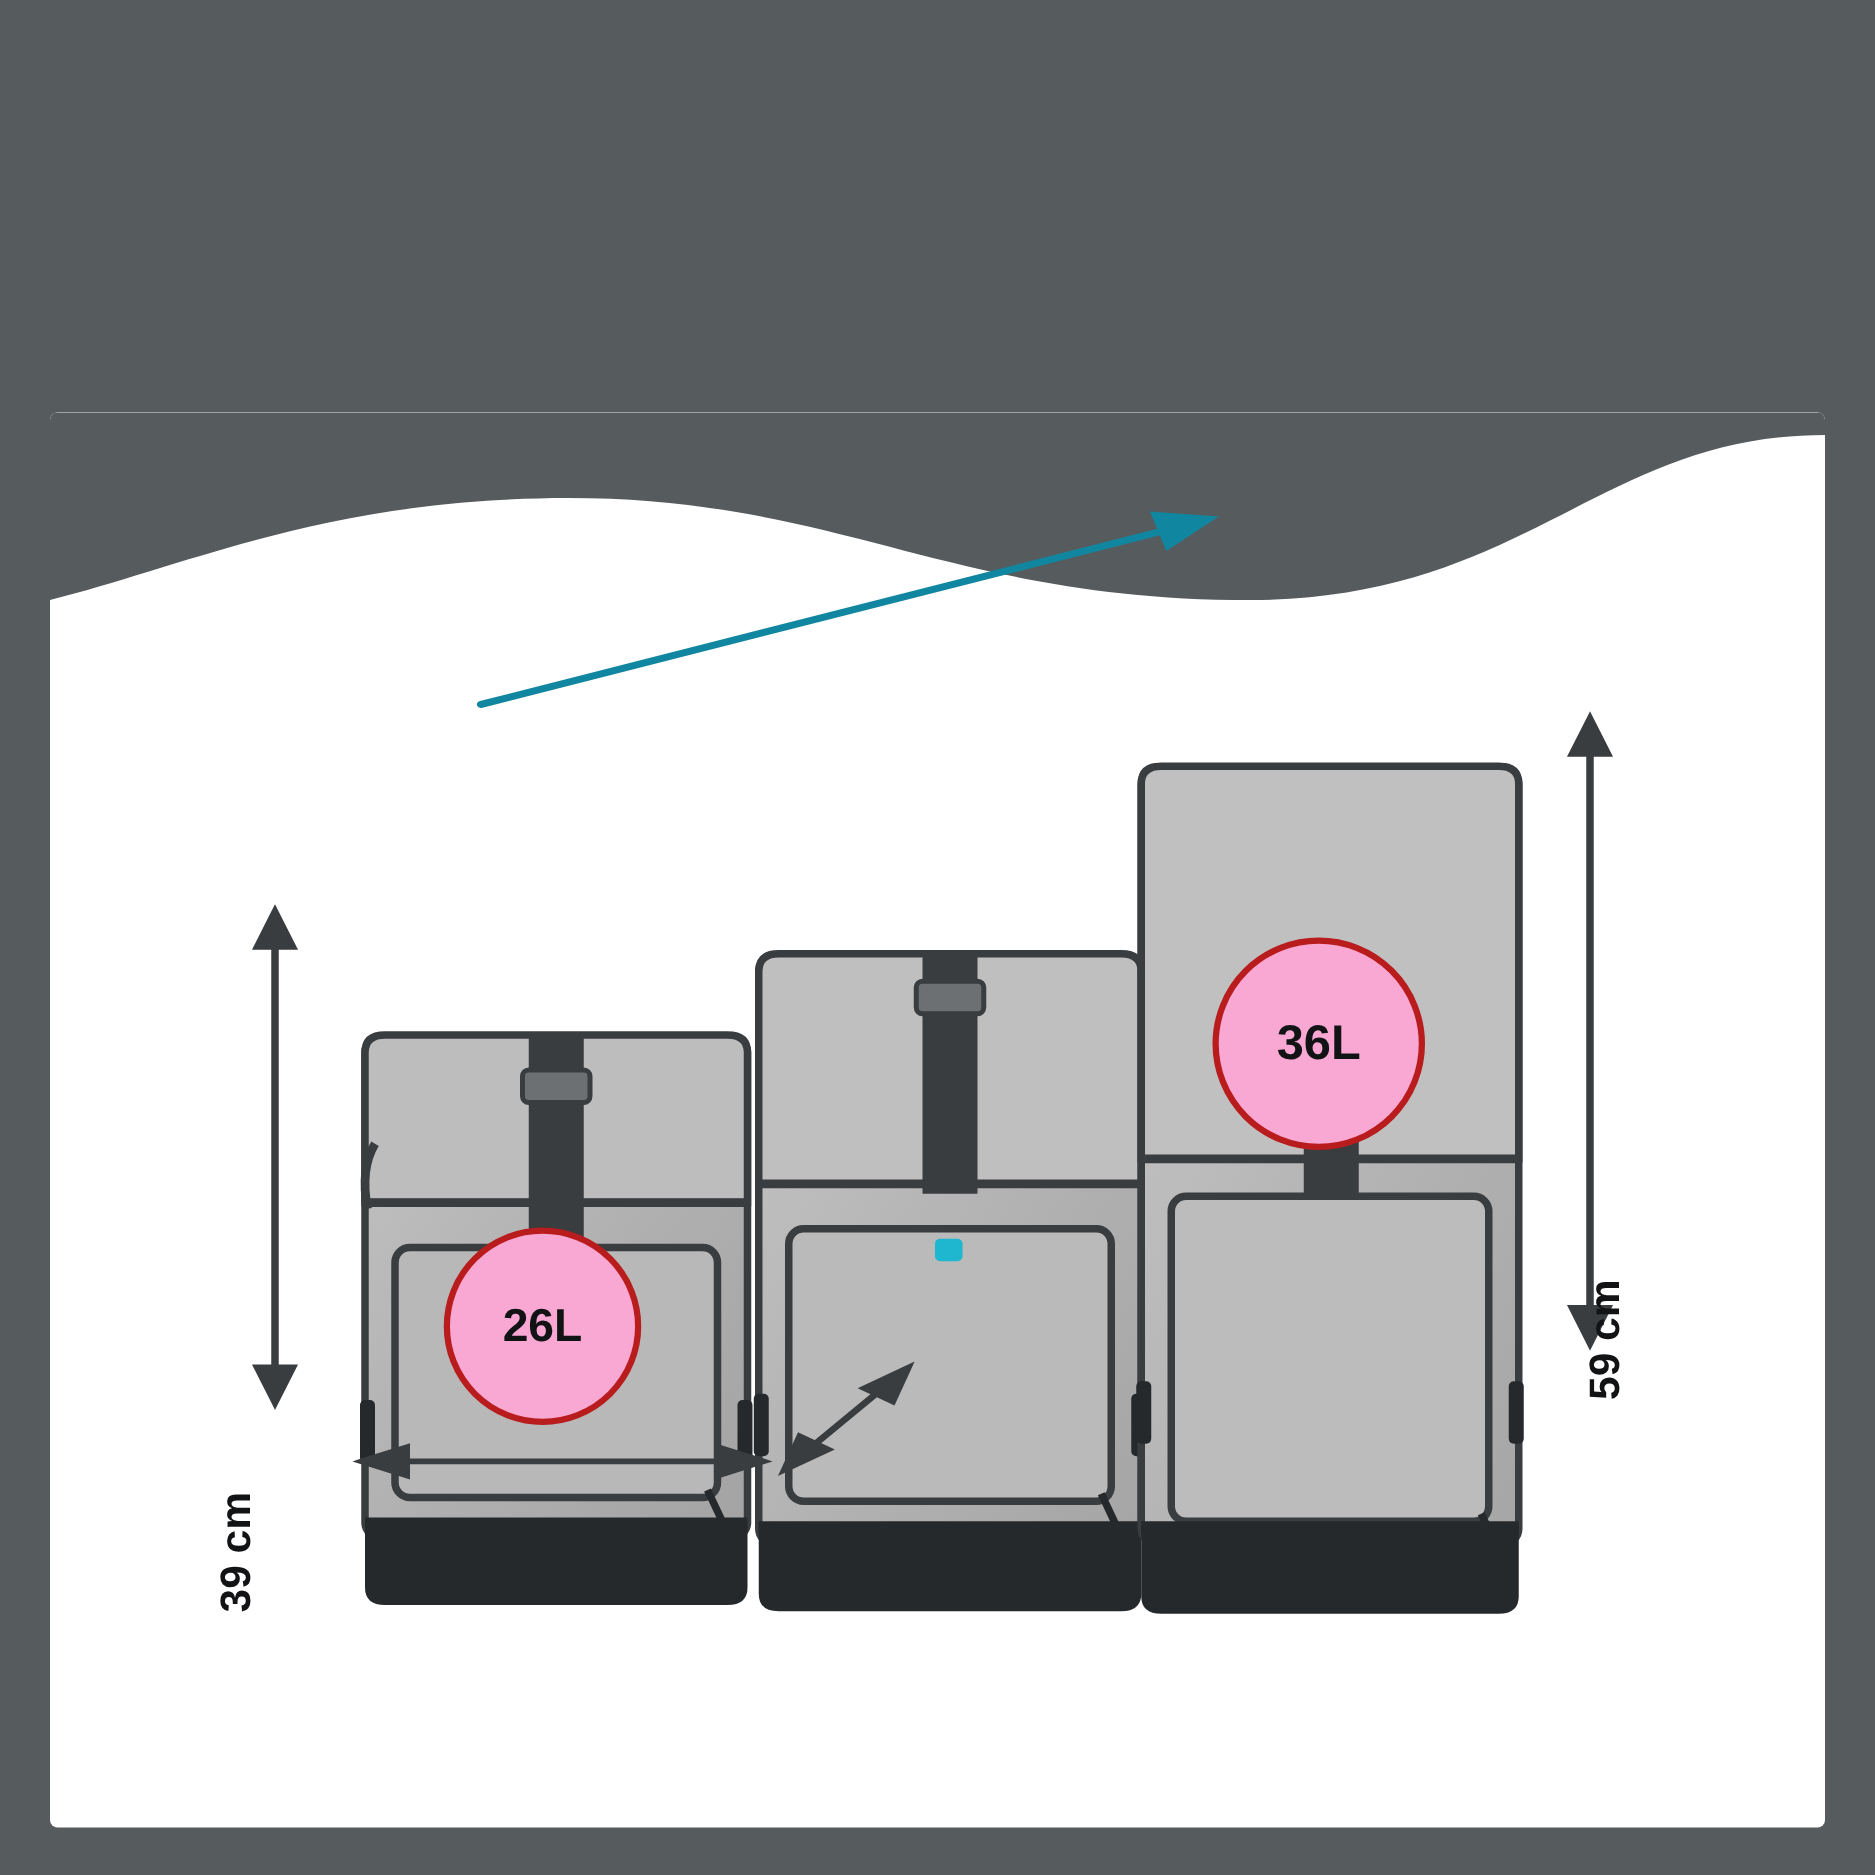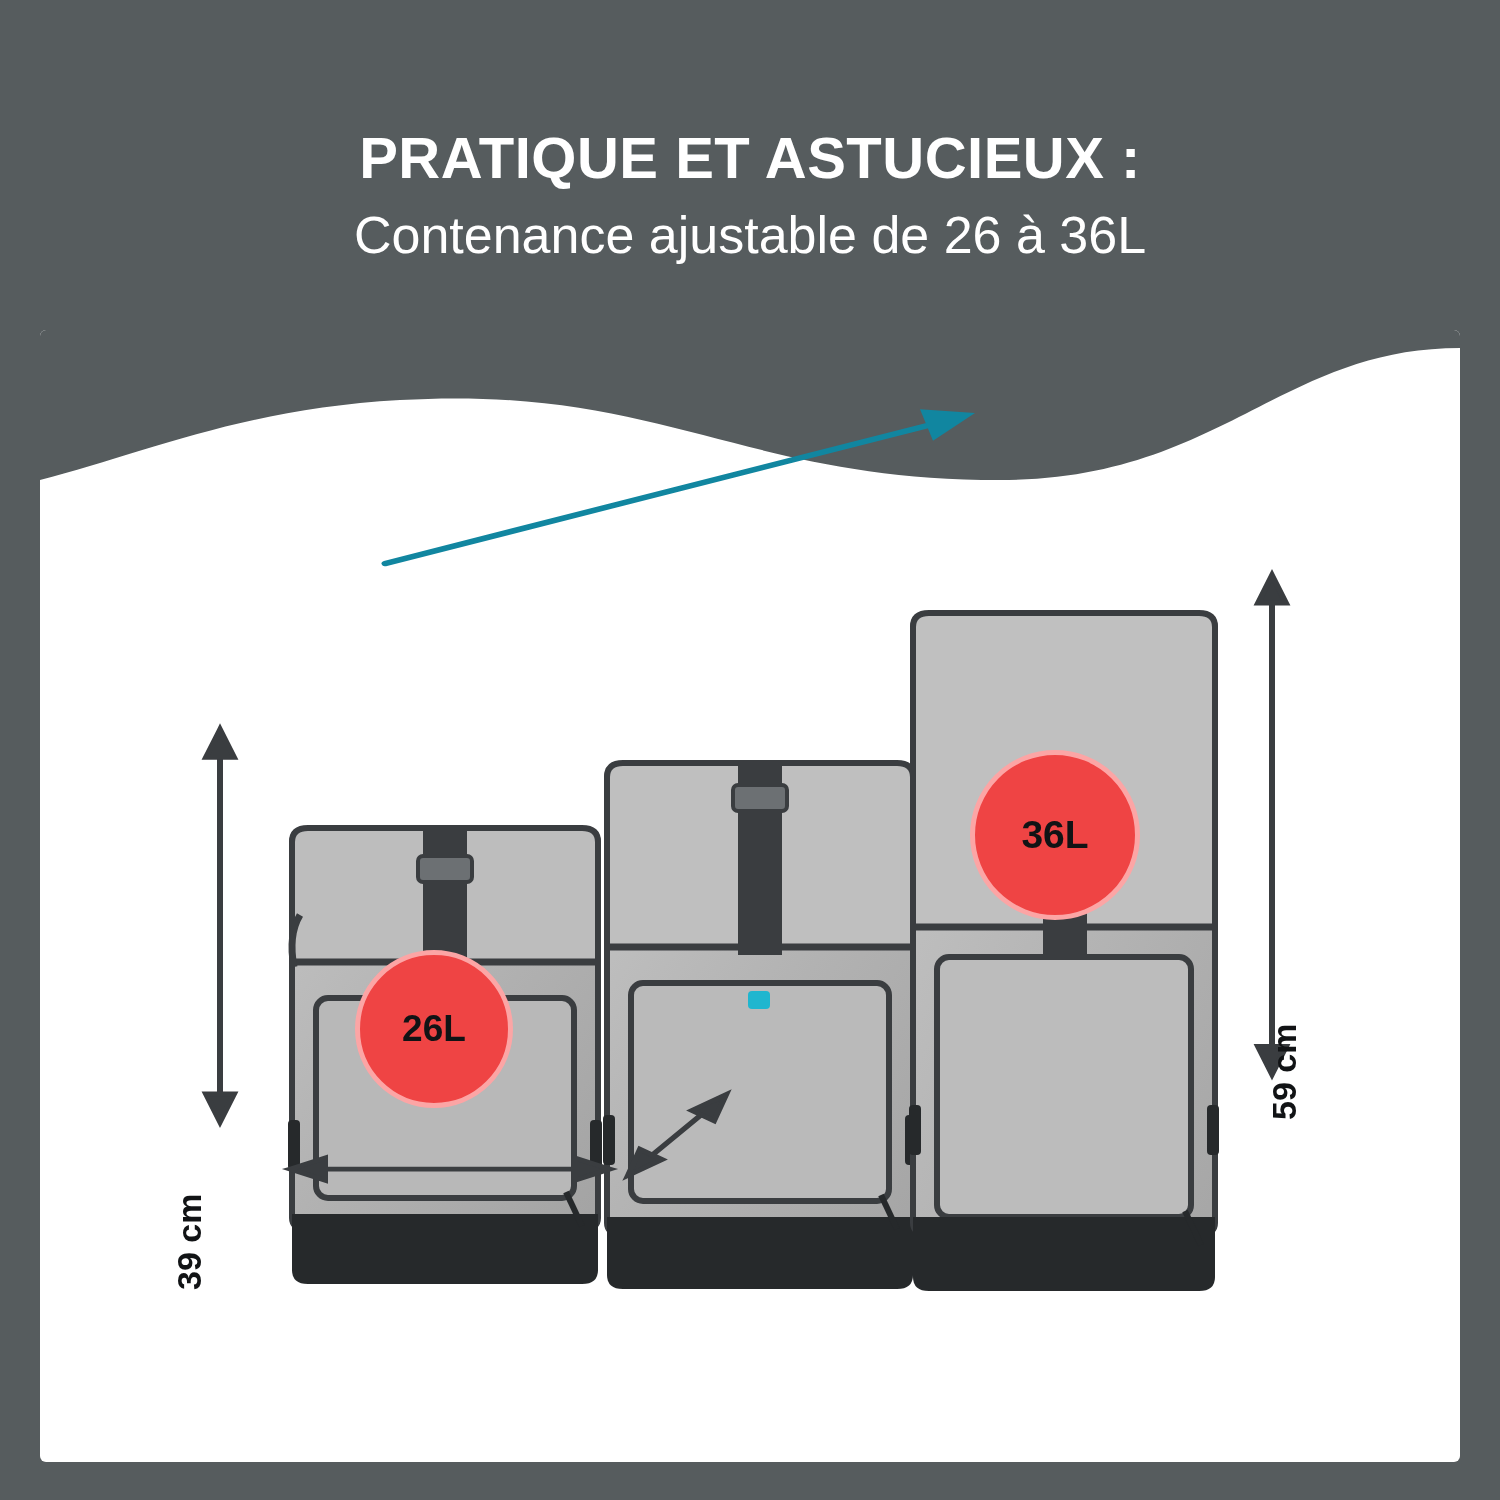--- a/index.html
+++ b/index.html
@@ -36,42 +36,38 @@
 
   .plate{position:absolute;inset:0;}
 
   
   .bag{position:absolute;}
   .bag svg{display:block;}
 
   
   .badge{
     position:absolute;border-radius:50%;
-    background:#ef4444;border:5px solid #fca5a5;
+    background:#f9a8d4;border:5px solid #b91c1c;
     display:flex;align-items:center;justify-content:center;
     color:#111315;font-weight:bold;
   }
-  .badge.b26{left:315px;top:620px;width:148px;height:148px;font-size:37px;}
+  .badge.b26{left:315px;top:652px;width:148px;height:148px;font-size:37px;}
   .badge.b28{left:625px;top:545px;width:148px;height:148px;font-size:37px;}
   .badge.b36{left:930px;top:420px;width:160px;height:160px;font-size:39px;}
 
   
   .dim{position:absolute;color:#111315;font-weight:bold;}
   .dim-39{left:130px;top:960px;font-size:34px;transform:rotate(-90deg);transform-origin:left top;}
   .dim-59{left:1225px;top:790px;font-size:34px;transform:rotate(-90deg);transform-origin:left top;}
 </style>
 </head>
 <body>
 
 <div class="stage">
 
-  <div class="header">
-    <h1 class="title">PRATIQUE ET ASTUCIEUX :</h1>
-    <h2 class="subtitle">Contenance ajustable de 26 à 36L</h2>
-  </div>
 
   <div class="card">
 
     <svg class="card-wave" viewBox="0 0 1420 190" preserveAspectRatio="none">
       <path d="M0,0 L1420,0 L1420,18 C1240,18 1180,150 960,150 C700,150 620,55 360,70 C200,79 100,125 0,150 Z" fill="#565c5e"></path>
     </svg>
 
     <div class="plate">
 
       <svg style="position:absolute;left:0;top:0;width:100%;height:100%;pointer-events:none" viewBox="0 0 1420 1430" preserveAspectRatio="none">

